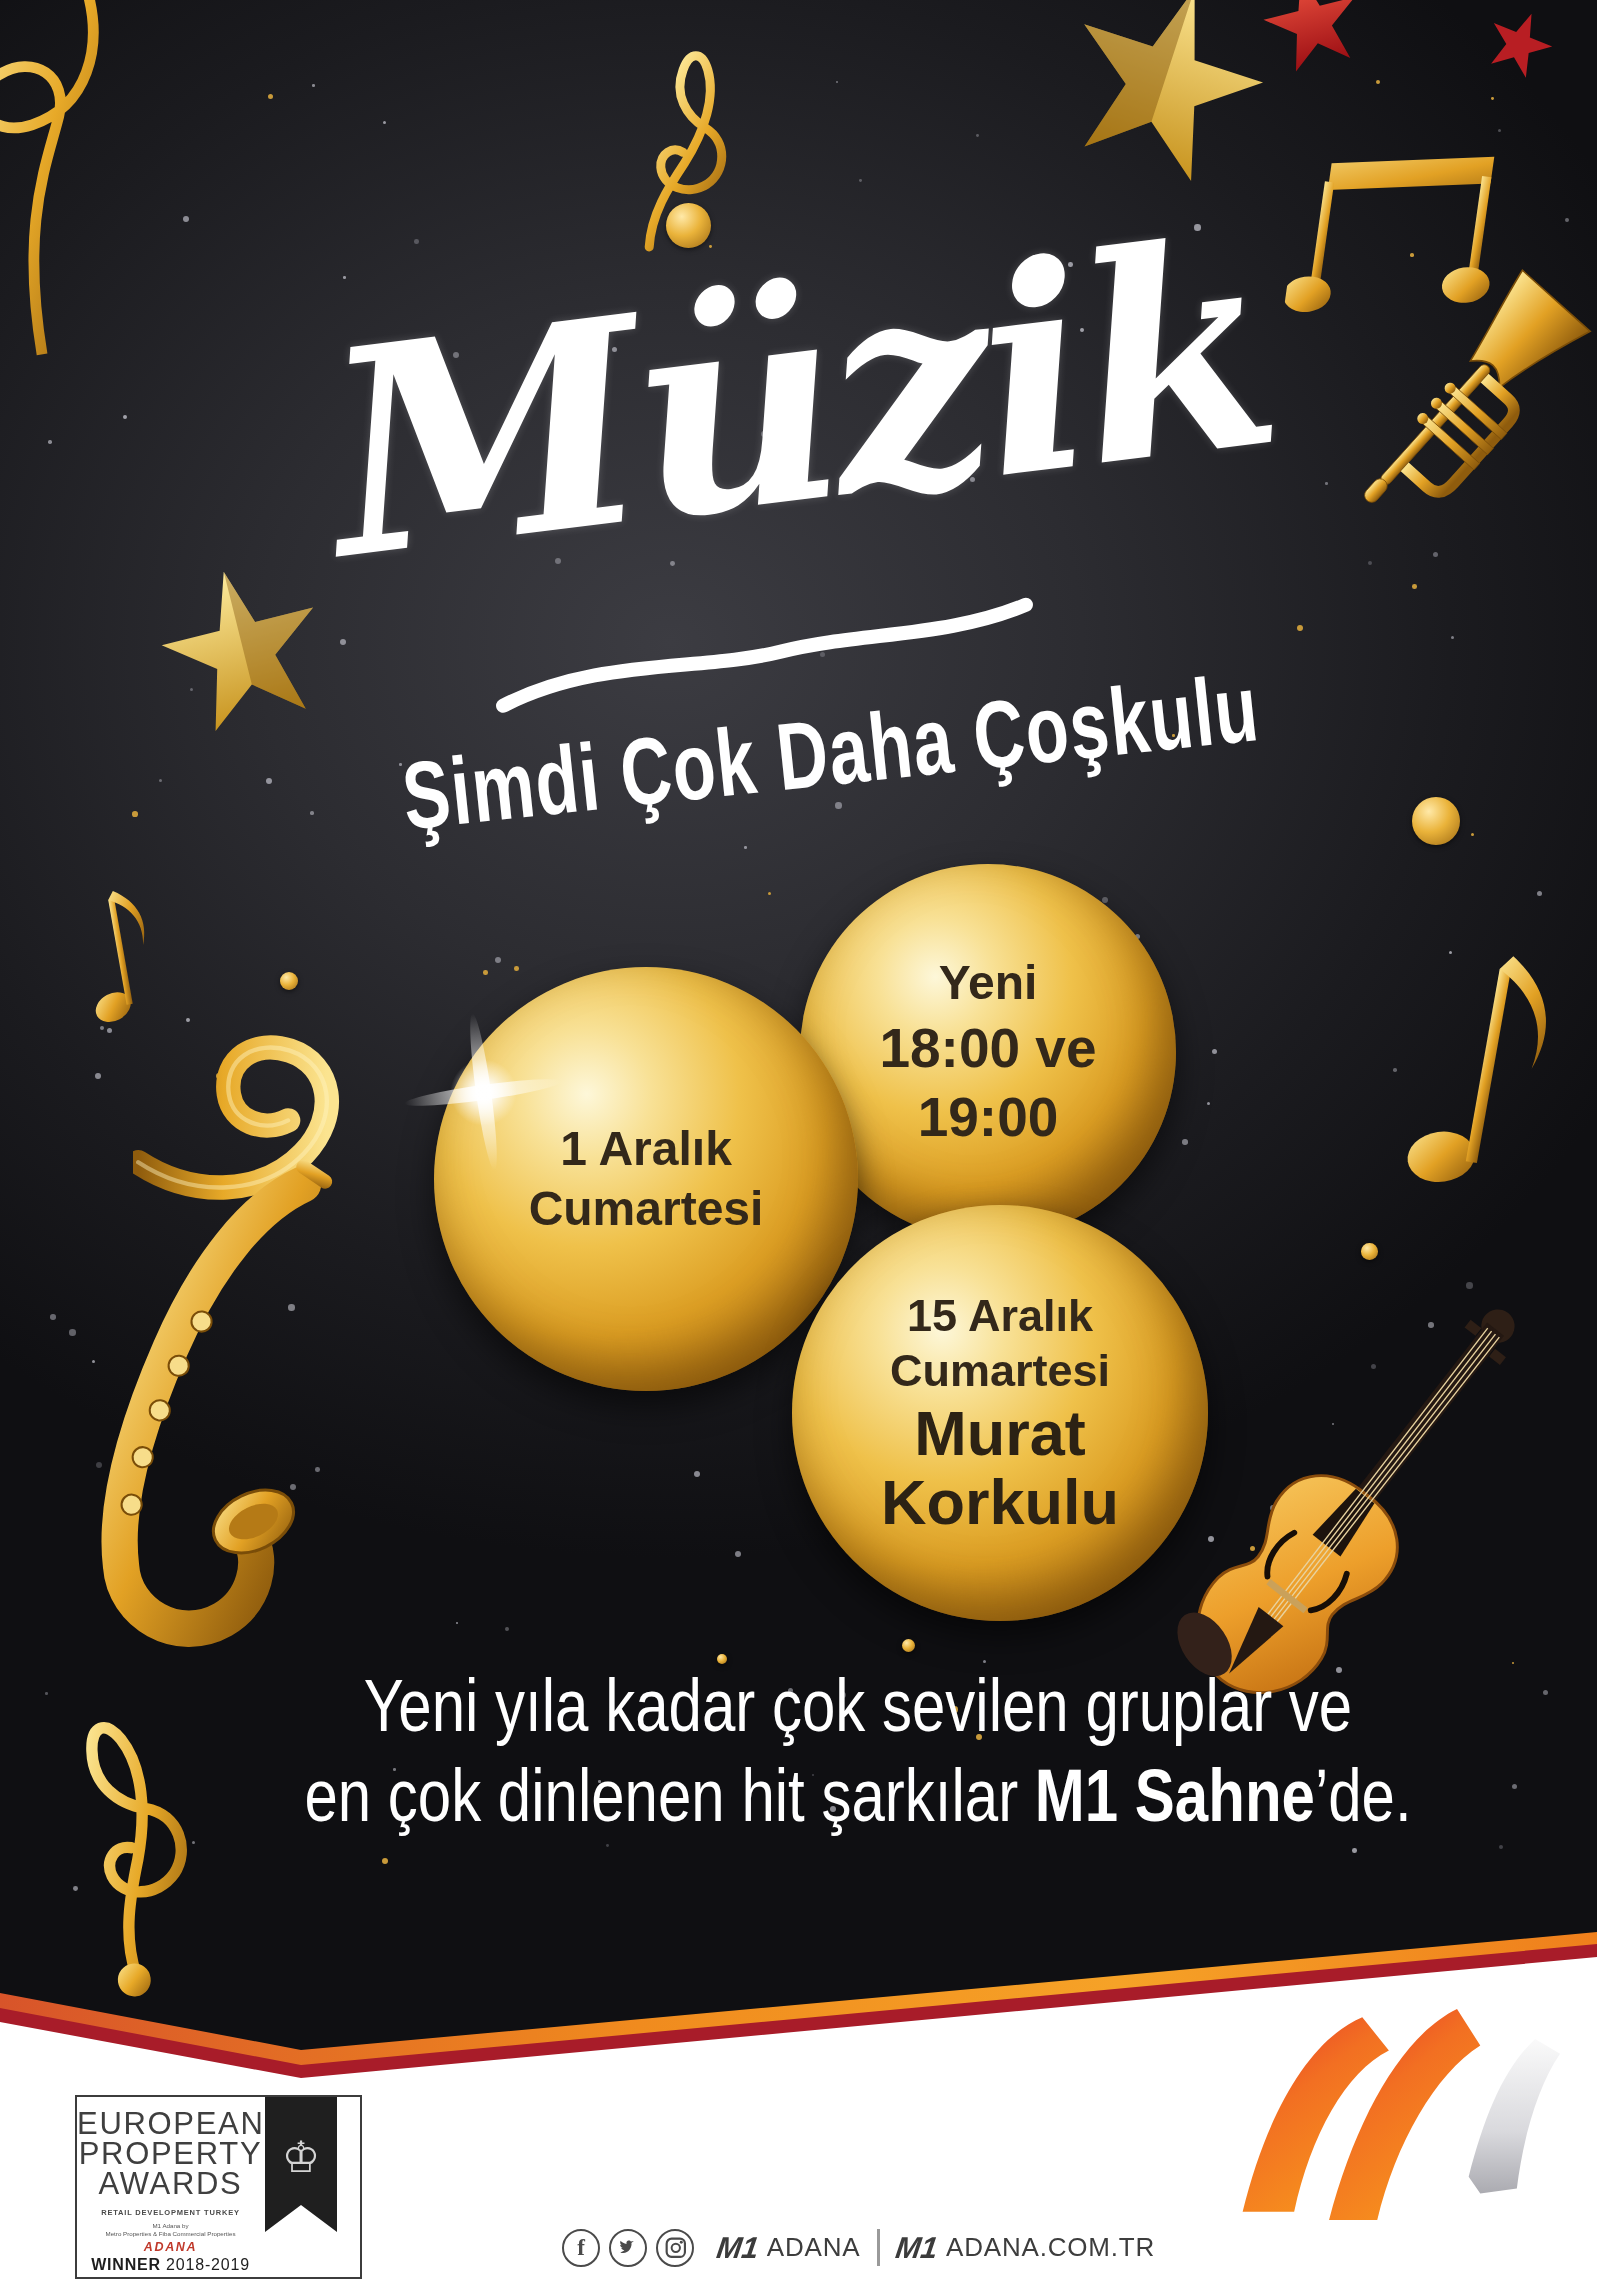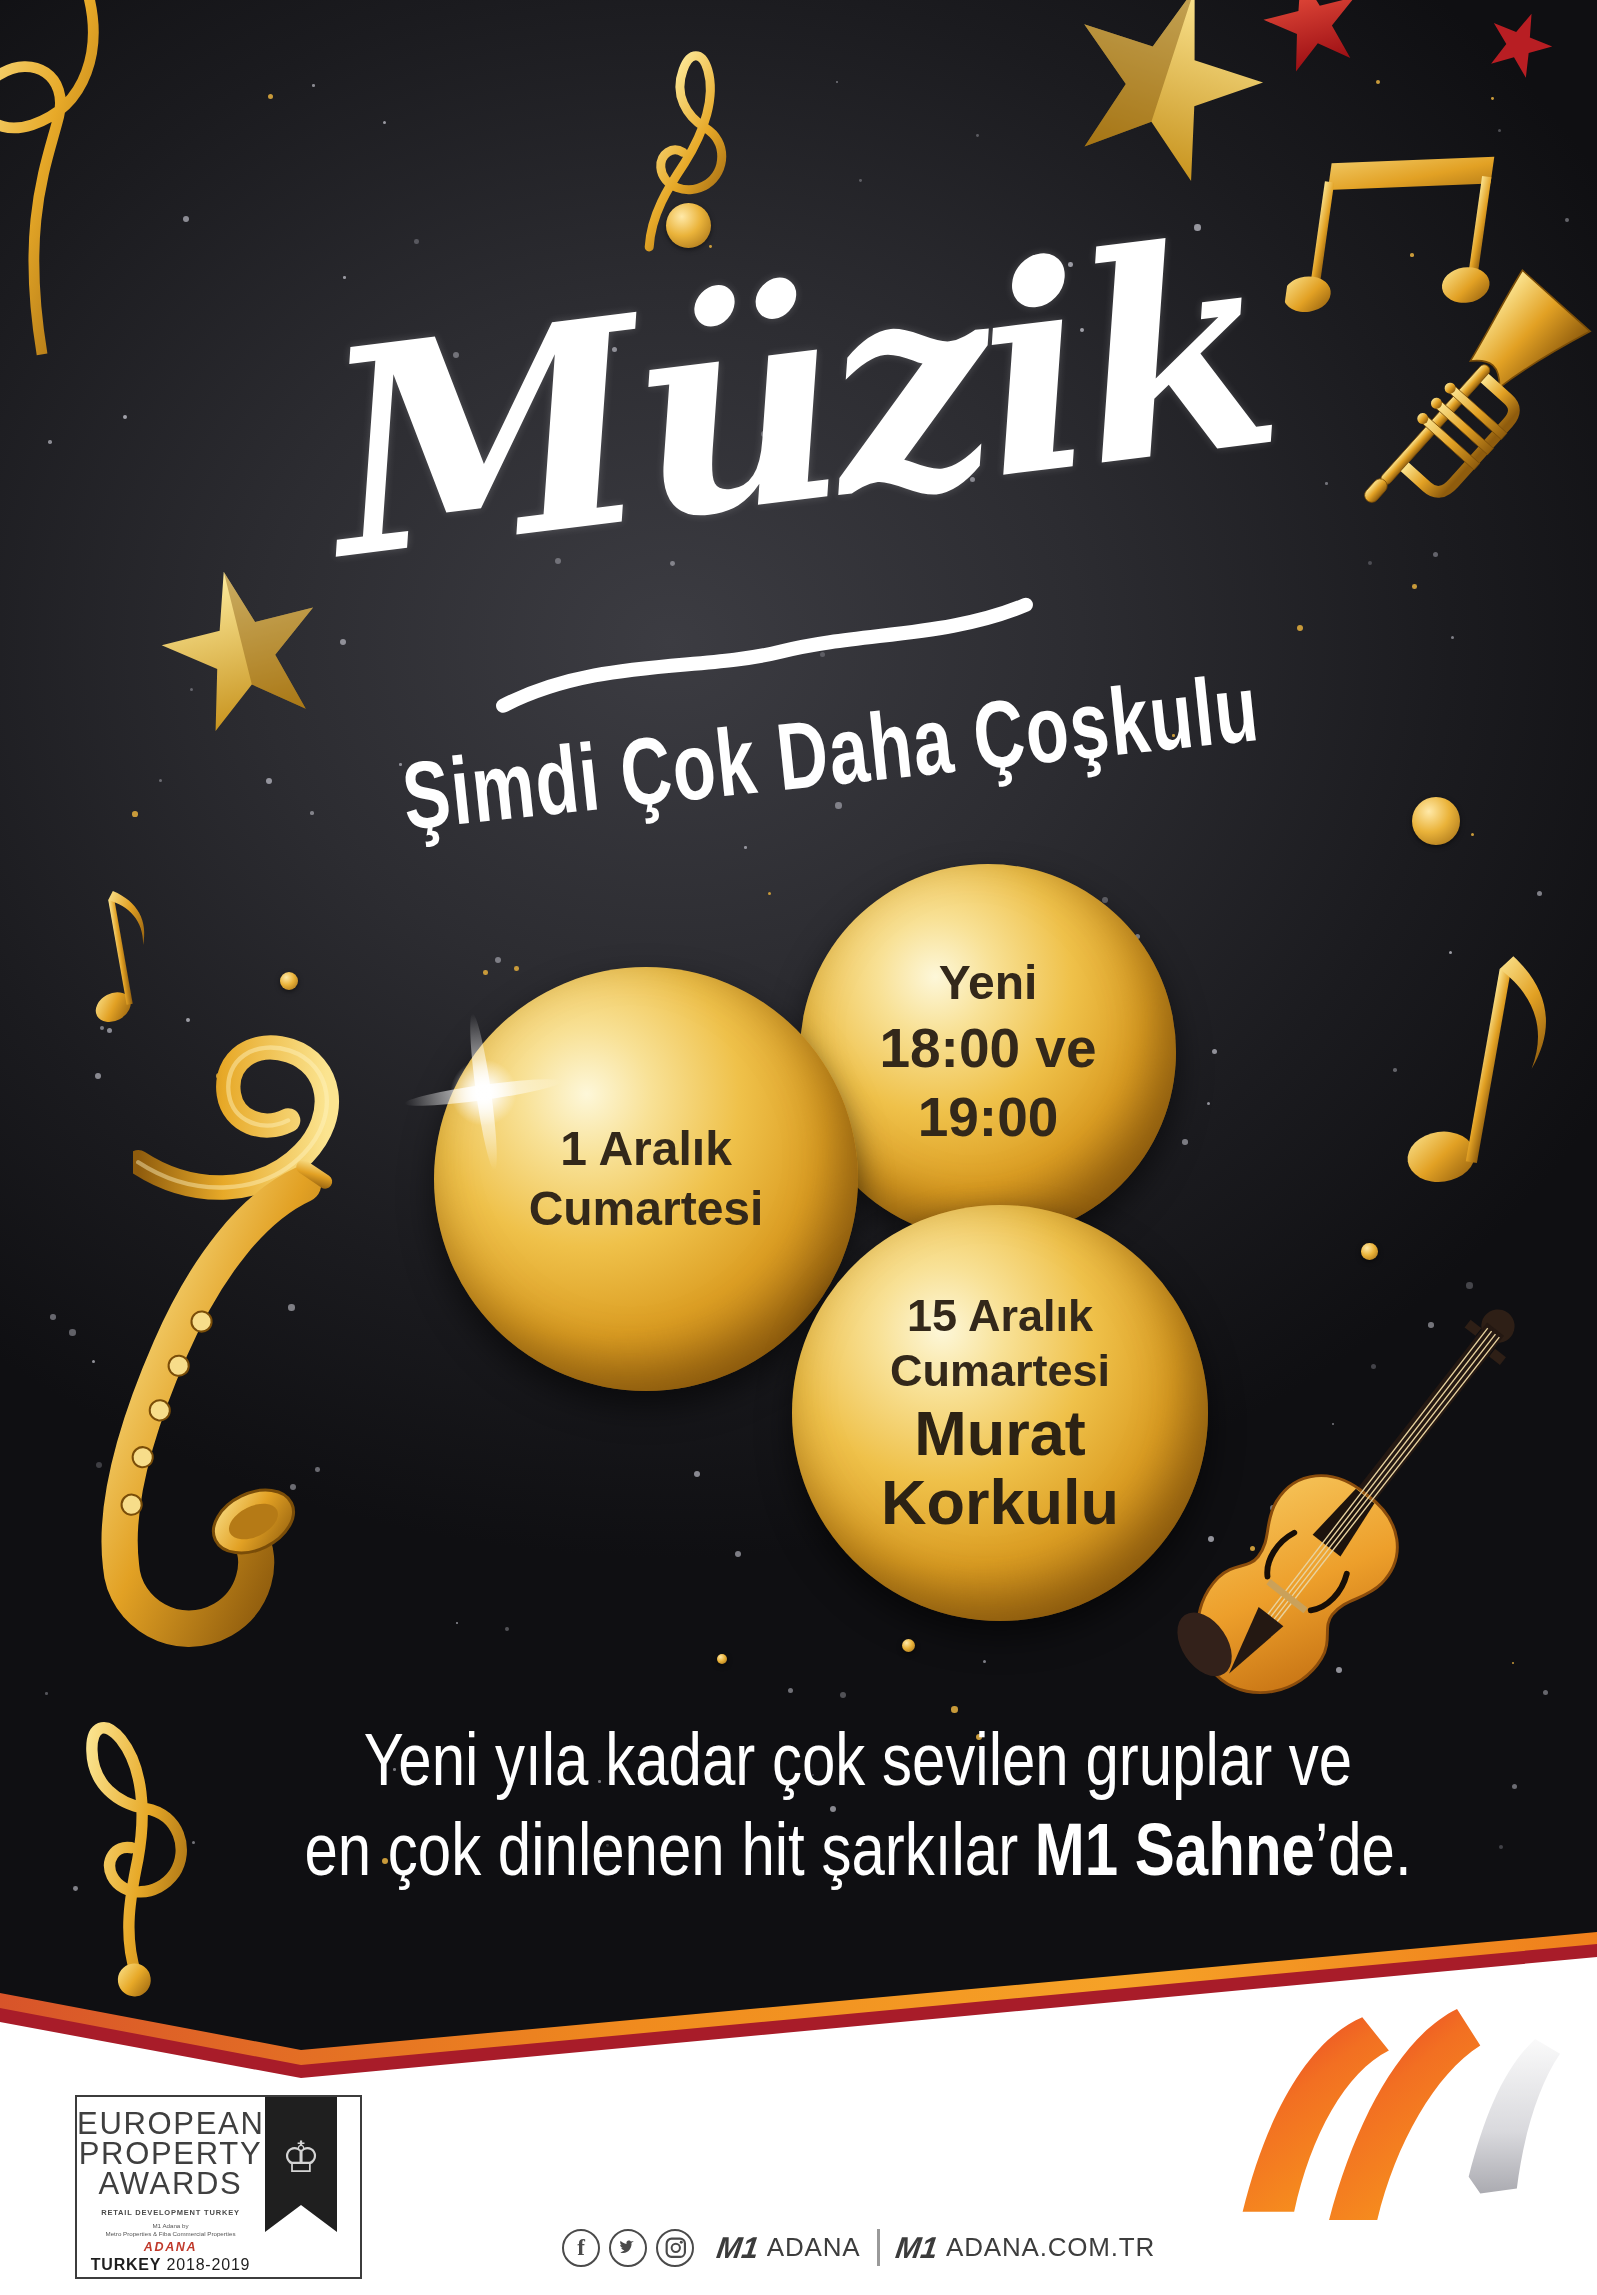--- a/index.html
+++ b/index.html
@@ -48,21 +48,21 @@
   .glint::before{content:"";position:absolute;left:0;top:72px;width:158px;height:15px;
     background:linear-gradient(90deg,rgba(255,255,255,0),rgba(255,255,255,.95),rgba(255,255,255,0));
     border-radius:50%;transform:rotate(-8deg);}
   .glint::after{content:"";position:absolute;left:72px;top:0;width:15px;height:158px;
     background:linear-gradient(180deg,rgba(255,255,255,0),rgba(255,255,255,.95),rgba(255,255,255,0));
     border-radius:50%;transform:rotate(-8deg);}
   .glint .core{position:absolute;left:46px;top:46px;width:67px;height:67px;border-radius:50%;
     background:radial-gradient(circle,rgba(255,255,255,.95) 0 18%,rgba(255,255,255,0) 70%);}
 
   
-  .tagline{left:166px;top:1714px;width:1265px;text-align:center;color:#fff;}
+  .tagline{left:166px;top:1660px;width:1265px;text-align:center;color:#fff;}
   .tagline .inner{display:inline-block;transform:scaleX(.8);transform-origin:center;
     font-size:75px;font-weight:400;line-height:1.2;white-space:nowrap;}
   .tagline b{font-weight:700;}
 
   
   .epa{left:75px;top:2095px;width:283px;height:180px;border:2.5px solid #3c3c3c;background:#fff;}
   .epa .txt{position:absolute;left:0;top:11.6px;width:187px;text-align:center;color:#3f3f3f;}
   .epa .big{font-size:31px;line-height:.98;letter-spacing:1.7px;font-weight:400;}
   .epa .cat{margin-top:8.3px;font-size:7.5px;font-weight:700;letter-spacing:0.8px;color:#4a4a4a;}
   .epa .tiny{margin-top:5px;font-size:6.2px;color:#555;line-height:1.3;}
@@ -464,21 +464,21 @@
 
 <div class="abs epa" style="z-index:9;">
   <div class="txt">
     <div class="big">EUROPEAN</div>
     <div class="big">PROPERTY</div>
     <div class="big">AWARDS</div>
     <div class="cat">RETAIL DEVELOPMENT TURKEY</div>
     <div class="tiny">M1 Adana by</div>
     <div class="tiny" style="margin-top:0;">Metro Properties &amp; Fiba Commercial Properties</div>
     <div class="hl">ADANA</div>
-    <div class="win"><b>TURKEY</b> <span>2018-2019</span></div>
+    <div class="win"><b>WINNER</b> <span>2018-2019</span></div>
   </div>
   <div class="pennant">
     <span class="crest">♔</span>
   </div>
 </div>
 
 <div class="abs socialrow" style="z-index:9;">
   <div class="sicon">
     <span class="fb">f</span>
   </div>

